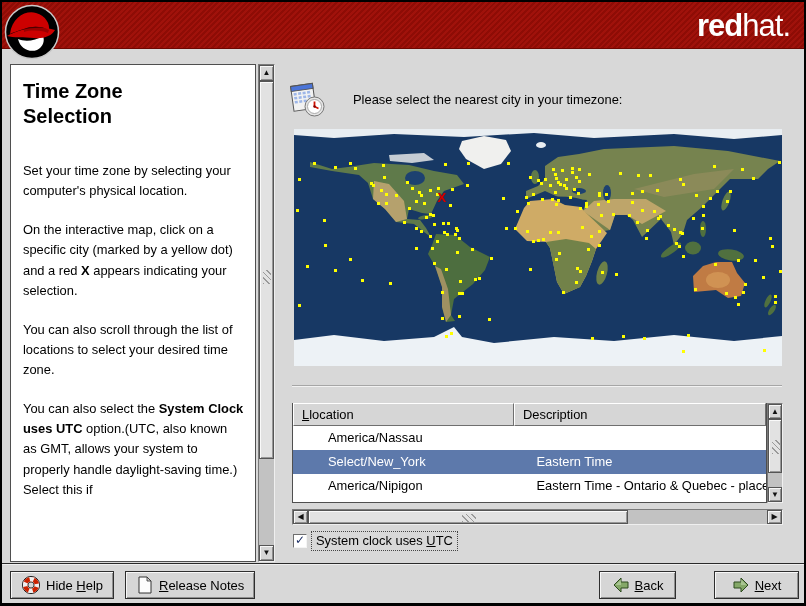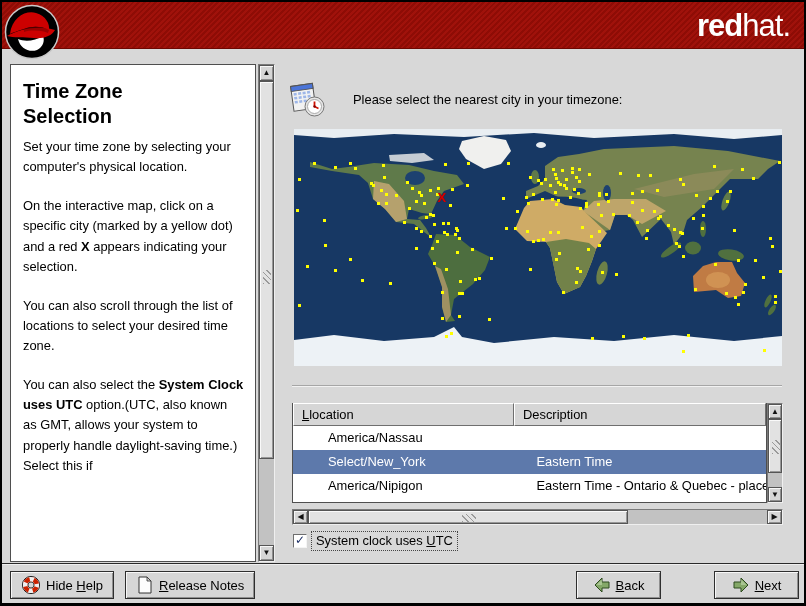--- a/index.html
+++ b/index.html
@@ -13,21 +13,21 @@
     background-image:repeating-linear-gradient(135deg, rgba(0,0,0,.10) 0 2px, rgba(255,255,255,.02) 2px 4px);
     border-bottom:1px solid #6e0702; }
   .wordmark { position:absolute; right:14px; top:6px; color:#fff; font-size:31px; letter-spacing:-1px; }
   .wordmark .bold { font-weight:bold; }
   .wordmark .light { font-weight:normal; }
   .shadowman { position:absolute; left:2px; top:1px; width:57px; height:57px; }
 
   
   .help-panel { position:absolute; left:8px; top:62px; width:246px; height:498px;
     background:#fff; border:1px solid #4f4f4f; overflow:hidden; padding:14px 11px 0 12px; color:#000; }
-  .help-title { font-size:20px; font-weight:bold; line-height:1.25; white-space:pre-line; margin-bottom:8px; }
+  .help-title { font-size:20px; font-weight:bold; line-height:1.25; white-space:pre-line; margin-bottom:32px; }
   .help-p { font-size:12.9px; line-height:1.56; margin-bottom:19px; }
 
   
   .sb-v, .sb-h { position:absolute; background:#c2c2c2; border:1px solid #8b8b8b;
     border-top-color:#7a7a7a; border-left-color:#7a7a7a; border-bottom-color:#efefef; border-right-color:#efefef; }
   .sb-btn { position:absolute; background:#d6d6d6; border:1px solid #555;
     box-shadow:inset 1px 1px 0 #f7f7f7, inset -1px -1px 0 #8f8f8f;
     display:flex; align-items:center; justify-content:center; font-size:8px; color:#111; line-height:1; }
   .sb-thumb { position:absolute; background:#e2e2e2; border:1px solid #555;
     box-shadow:inset 1px 1px 0 #fafafa, inset -1px -1px 0 #979797; }
@@ -92,21 +92,21 @@
 
   
   .footer-sep { position:absolute; left:0; top:561px; width:100%; height:2px; background:#2a2a2a; border-bottom:1px solid #efefef; }
   .btn { position:absolute; top:569px; height:28px; background:#d6d6d6; border:1px solid #2e2e2e;
     box-shadow:inset 1px 1px 0 #f7f7f7, inset -1px -1px 0 #8f8f8f;
     display:flex; align-items:center; font-size:13px; color:#000; padding:0 10px; gap:5px; cursor:default; }
   .btn .lbl { white-space:nowrap; }
   .u { text-decoration:underline; }
   .btn-hide-help { left:8px; }
   .btn-release-notes { left:123px; }
-  .btn-back { left:574px; width:85px; justify-content:center; }
+  .btn-back { left:597px; width:77px; justify-content:center; }
   .btn-next { left:712px; width:85px; justify-content:center; }
 </style>
 </head>
 <body>
 
 <div class="window">
 
   <div class="banner">
     <div class="wordmark">
       <span class="bold">red</span><span class="light">hat.</span>

